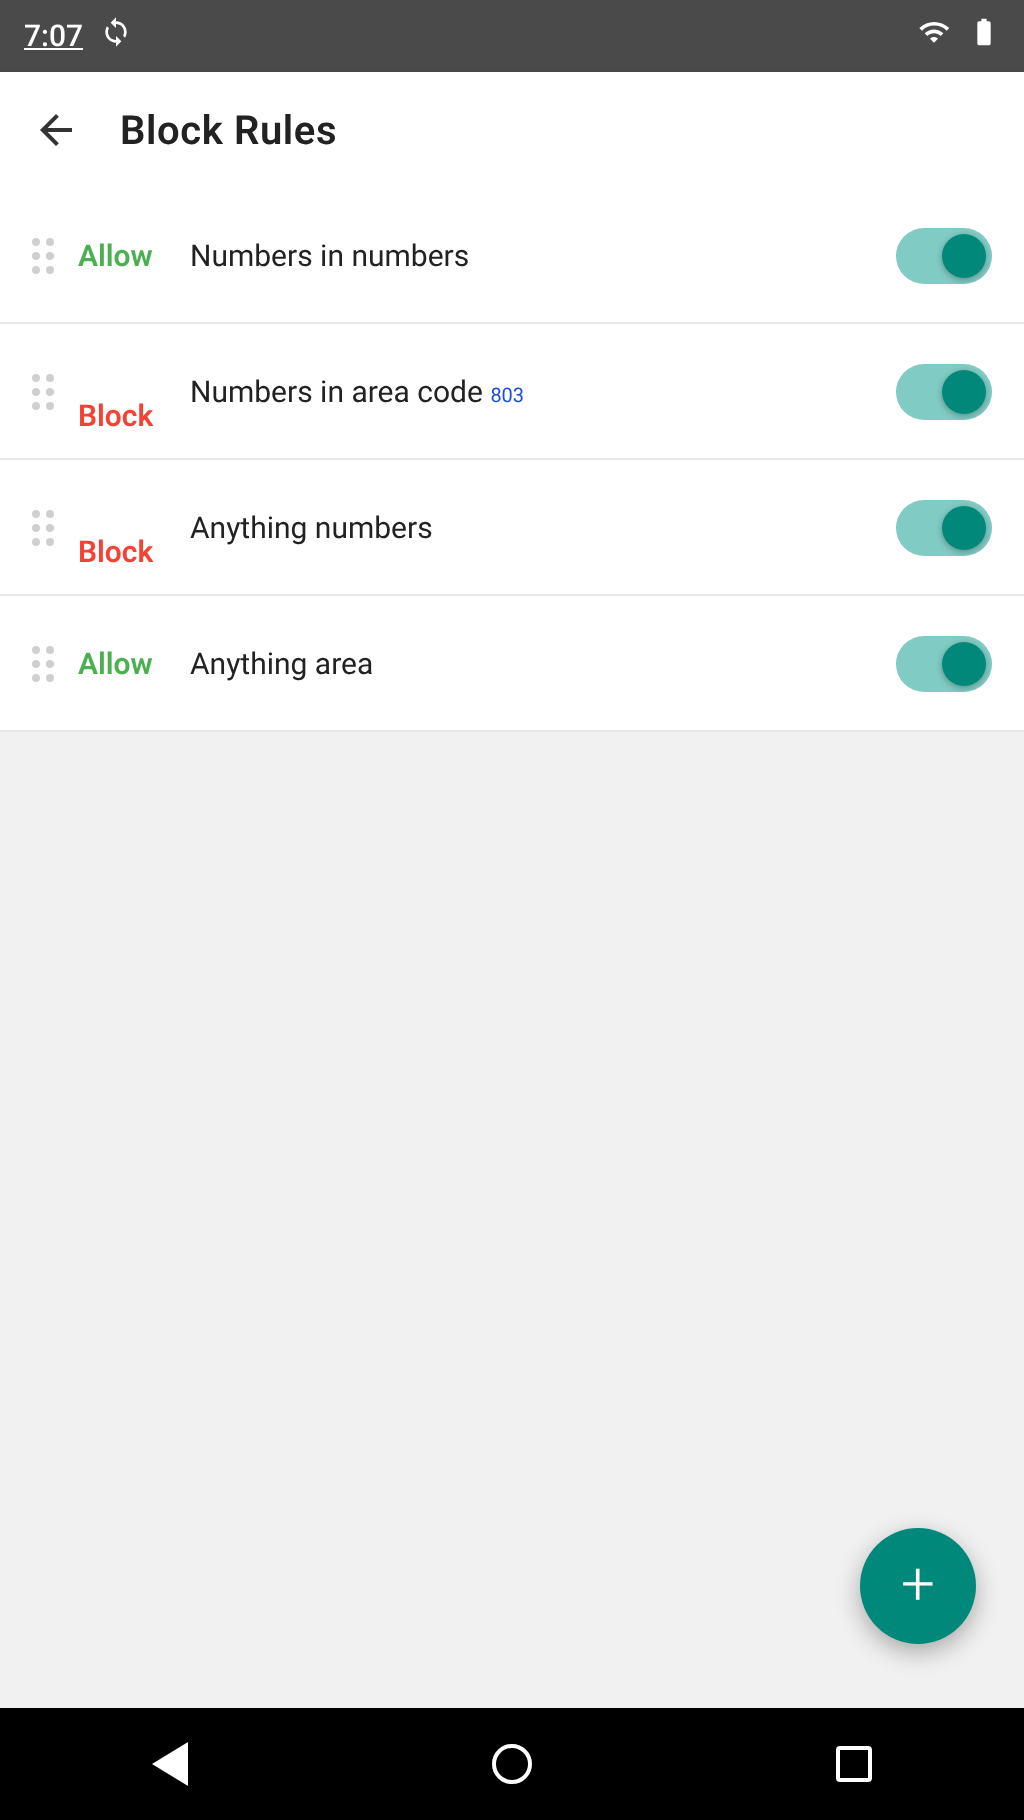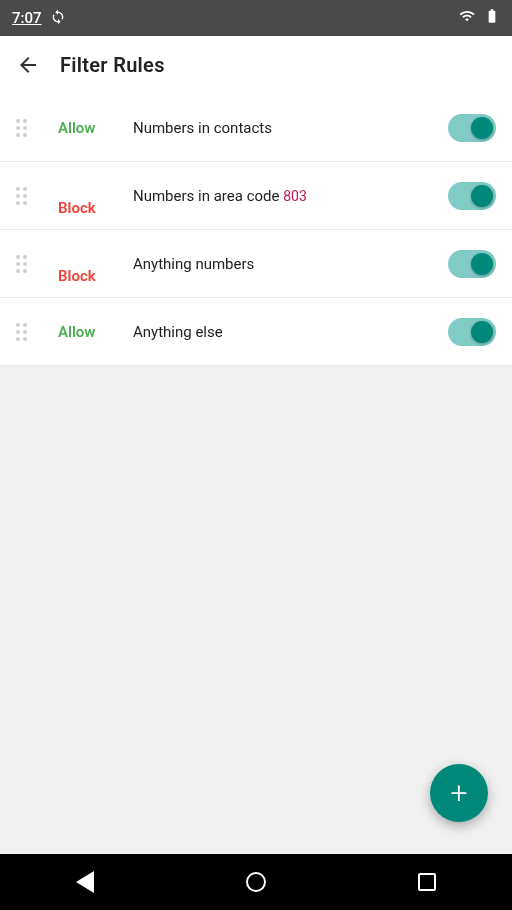--- a/index.html
+++ b/index.html
@@ -85,21 +85,20 @@
       margin: 0;
     }
 
     .rule-item {
       display: flex;
       align-items: center;
       padding: 0 16px;
       height: 68px;
       border-bottom: 1px solid #e8e8e8;
       background: #fff;
-      gap: 19px;
     }
 
     .drag-handle {
       display: flex;
       flex-direction: column;
       gap: 3px;
       margin-right: 12px;
       opacity: 0.4;
       cursor: grab;
     }
@@ -128,22 +127,22 @@
     }
 
     .rule-description {
       flex: 1;
       font-size: 15px;
       color: #222;
       margin-left: 4px;
     }
 
     .rule-description .area-code {
-      color: #be185d;
-      font-size: 14px;
+      color: #1d4ed8;
+      font-size: 10px;
     }
 
     
     .toggle {
       position: relative;
       width: 48px;
       height: 28px;
       flex-shrink: 0;
       cursor: pointer;
     }
@@ -263,21 +262,21 @@
     </span>
   </div>
 </div>
 
 <div class="top-bar">
   <div class="back-button">
     <svg width="24" height="24" viewBox="0 0 24 24" fill="#333">
       <path d="M20 11H7.83l5.59-5.59L12 4l-8 8 8 8 1.41-1.41L7.83 13H20v-2z"></path>
     </svg>
   </div>
-  <span class="page-title">Filter Rules</span>
+  <span class="page-title">Block Rules</span>
 </div>
 
 <div class="main-content">
   <div class="rules-list">
 
     <div class="rule-item">
       <div class="drag-handle">
         <div class="drag-handle-row">
           <div class="drag-dot"></div>
             <div class="drag-dot"></div>
@@ -285,21 +284,21 @@
         <div class="drag-handle-row">
           <div class="drag-dot"></div>
             <div class="drag-dot"></div>
         </div>
         <div class="drag-handle-row">
           <div class="drag-dot"></div>
             <div class="drag-dot"></div>
         </div>
       </div>
       <span class="rule-label allow">Allow</span>
-      <span class="rule-description">Numbers in contacts</span>
+      <span class="rule-description">Numbers in numbers</span>
       <div class="toggle">
         <div class="toggle-track on"></div>
         <div class="toggle-thumb on"></div>
       </div>
     </div>
 
     <div class="rule-item">
       <div class="drag-handle">
         <div class="drag-handle-row">
           <div class="drag-dot"></div>
@@ -354,21 +353,21 @@
         <div class="drag-handle-row">
           <div class="drag-dot"></div>
             <div class="drag-dot"></div>
         </div>
         <div class="drag-handle-row">
           <div class="drag-dot"></div>
             <div class="drag-dot"></div>
         </div>
       </div>
       <span class="rule-label allow">Allow</span>
-      <span class="rule-description">Anything else</span>
+      <span class="rule-description">Anything area</span>
       <div class="toggle">
         <div class="toggle-track on"></div>
         <div class="toggle-thumb on"></div>
       </div>
     </div>
 
   </div>
 
   <div class="fab">
     <span class="fab-icon">+</span>

